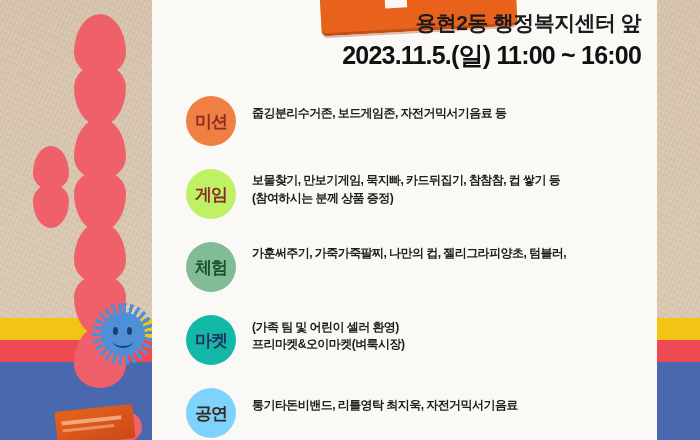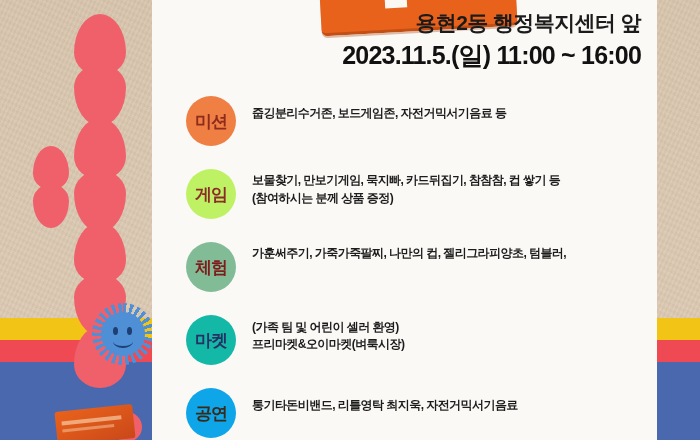--- a/index.html
+++ b/index.html
@@ -300,36 +300,36 @@
 
       <div class="row compact">
         <div class="badge" style="background:#bef264; color:#8c2b28;">게임</div>
         <div class="row-text">
           <div class="row-line">보물찾기, 만보기게임, 묵지빠, 카드뒤집기, 참참참, 컵 쌓기 등</div>
           <div class="row-line second">(참여하시는 분께 상품 증정)</div>
         </div>
       </div>
 
       <div class="row compact">
-        <div class="badge" style="background:#82bc96; color:#7f1d1d;">체험</div>
+        <div class="badge" style="background:#82bc96; color:#14532d;">체험</div>
         <div class="row-text">
           <div class="row-line">가훈써주기, 가죽가죽팔찌, 나만의 컵, 젤리그라피양초, 텀블러,</div>
         </div>
       </div>
 
       <div class="row compact">
         <div class="badge" style="background:#14b8a6; color:#253164;">마켓</div>
         <div class="row-text">
           <div class="row-line second">(가족 팀 및 어린이 셀러 환영)</div>
           <div class="row-line">프리마켓&amp;오이마켓(벼룩시장)</div>
         </div>
       </div>
 
       <div class="row">
-        <div class="badge" style="background:#0ea5e9; color:#3a2a18;">공연</div>
+        <div class="badge" style="background:#7dd3fc; color:#3a2a18;">공연</div>
         <div class="row-text">
           <div class="row-line">통기타돈비밴드, 리틀영탁 최지욱, 자전거믹서기음료</div>
         </div>
       </div>
 
     </div>
   </div>
 </div>
 
 </body></html>

